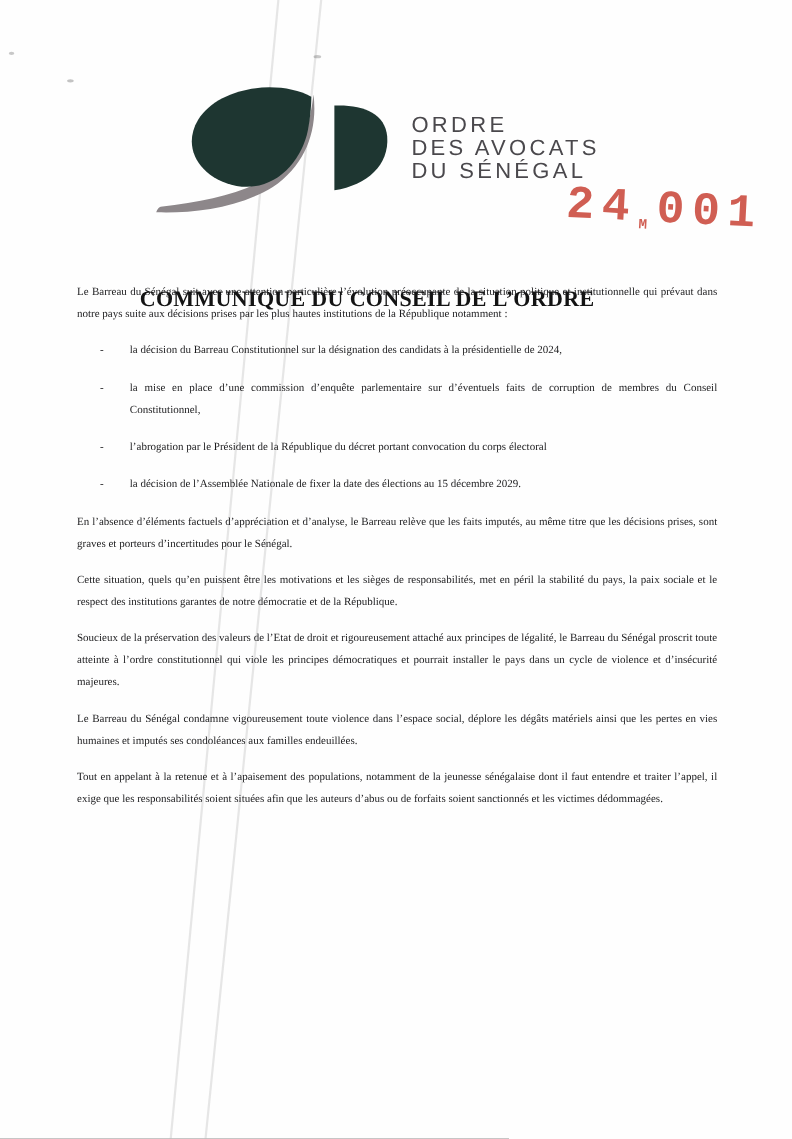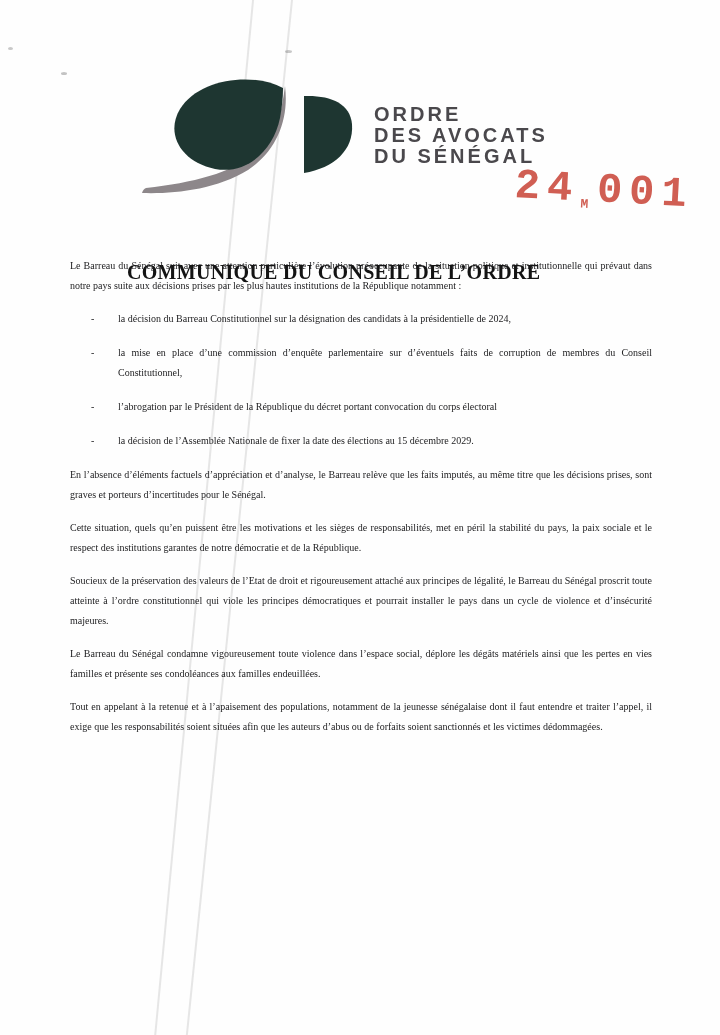--- a/index.html
+++ b/index.html
@@ -22,21 +22,21 @@
   .speck{position:absolute;background:rgba(60,60,60,0.55);border-radius:50%;}
   .speck.a{left:8px;top:47px;width:5px;height:3px;opacity:.5;}
   .speck.b{left:61px;top:72px;width:6px;height:3px;opacity:.55;}
   .speck.c{left:285px;top:50px;width:7px;height:3px;opacity:.5;}
 
   
   .logo{position:absolute;left:138px;top:66px;width:230px;height:130px;}
   .org-name{
     position:absolute;left:374px;top:104px;
     font-family:"Liberation Sans", sans-serif;
-    font-weight:700;font-size:20px;line-height:21px;
+    font-weight:400;font-size:20px;line-height:21px;
     letter-spacing:3px;color:#4a484c;white-space:nowrap;
   }
   .stamp{
     position:absolute;left:516px;top:165px;
     font-family:"Liberation Mono", monospace;
     font-weight:700;font-size:42px;line-height:42px;
     color:#cd5145;white-space:nowrap;
     transform:rotate(3deg);transform-origin:left top;
     letter-spacing:7px;
     opacity:.92;
@@ -114,17 +114,17 @@
       </div>
       <div class="bullet-row">
         <span class="dash">-</span>
         <span class="bullet-text">la décision de l’Assemblée Nationale de fixer la date des élections au 15 décembre 2029.</span>
       </div>
     </div>
 
     <p>En l’absence d’éléments factuels d’appréciation et d’analyse, le Barreau relève que les faits imputés, au même titre que les décisions prises, sont graves et porteurs d’incertitudes pour le Sénégal.</p>
     <p>Cette situation, quels qu’en puissent être les motivations et les sièges de responsabilités, met en péril la stabilité du pays, la paix sociale et le respect des institutions garantes de notre démocratie et de la République.</p>
     <p>Soucieux de la préservation des valeurs de l’Etat de droit et rigoureusement attaché aux principes de légalité, le Barreau du Sénégal proscrit toute atteinte à l’ordre constitutionnel qui viole les principes démocratiques et pourrait installer le pays dans un cycle de violence et d’insécurité majeures.</p>
-    <p>Le Barreau du Sénégal condamne vigoureusement toute violence dans l’espace social, déplore les dégâts matériels ainsi que les pertes en vies familles et présente ses condoléances aux familles endeuillées.</p>
+    <p>Le Barreau du Sénégal condamne vigoureusement toute violence dans l’espace social, déplore les dégâts matériels ainsi que les pertes en vies humaines et imputés ses condoléances aux familles endeuillées.</p>
     <p>Tout en appelant à la retenue et à l’apaisement des populations, notamment de la jeunesse sénégalaise dont il faut entendre et traiter l’appel, il exige que les responsabilités soient situées afin que les auteurs d’abus ou de forfaits soient sanctionnés et les victimes dédommagées.</p>
 
   </div>
 </div>
 
 </body></html>

